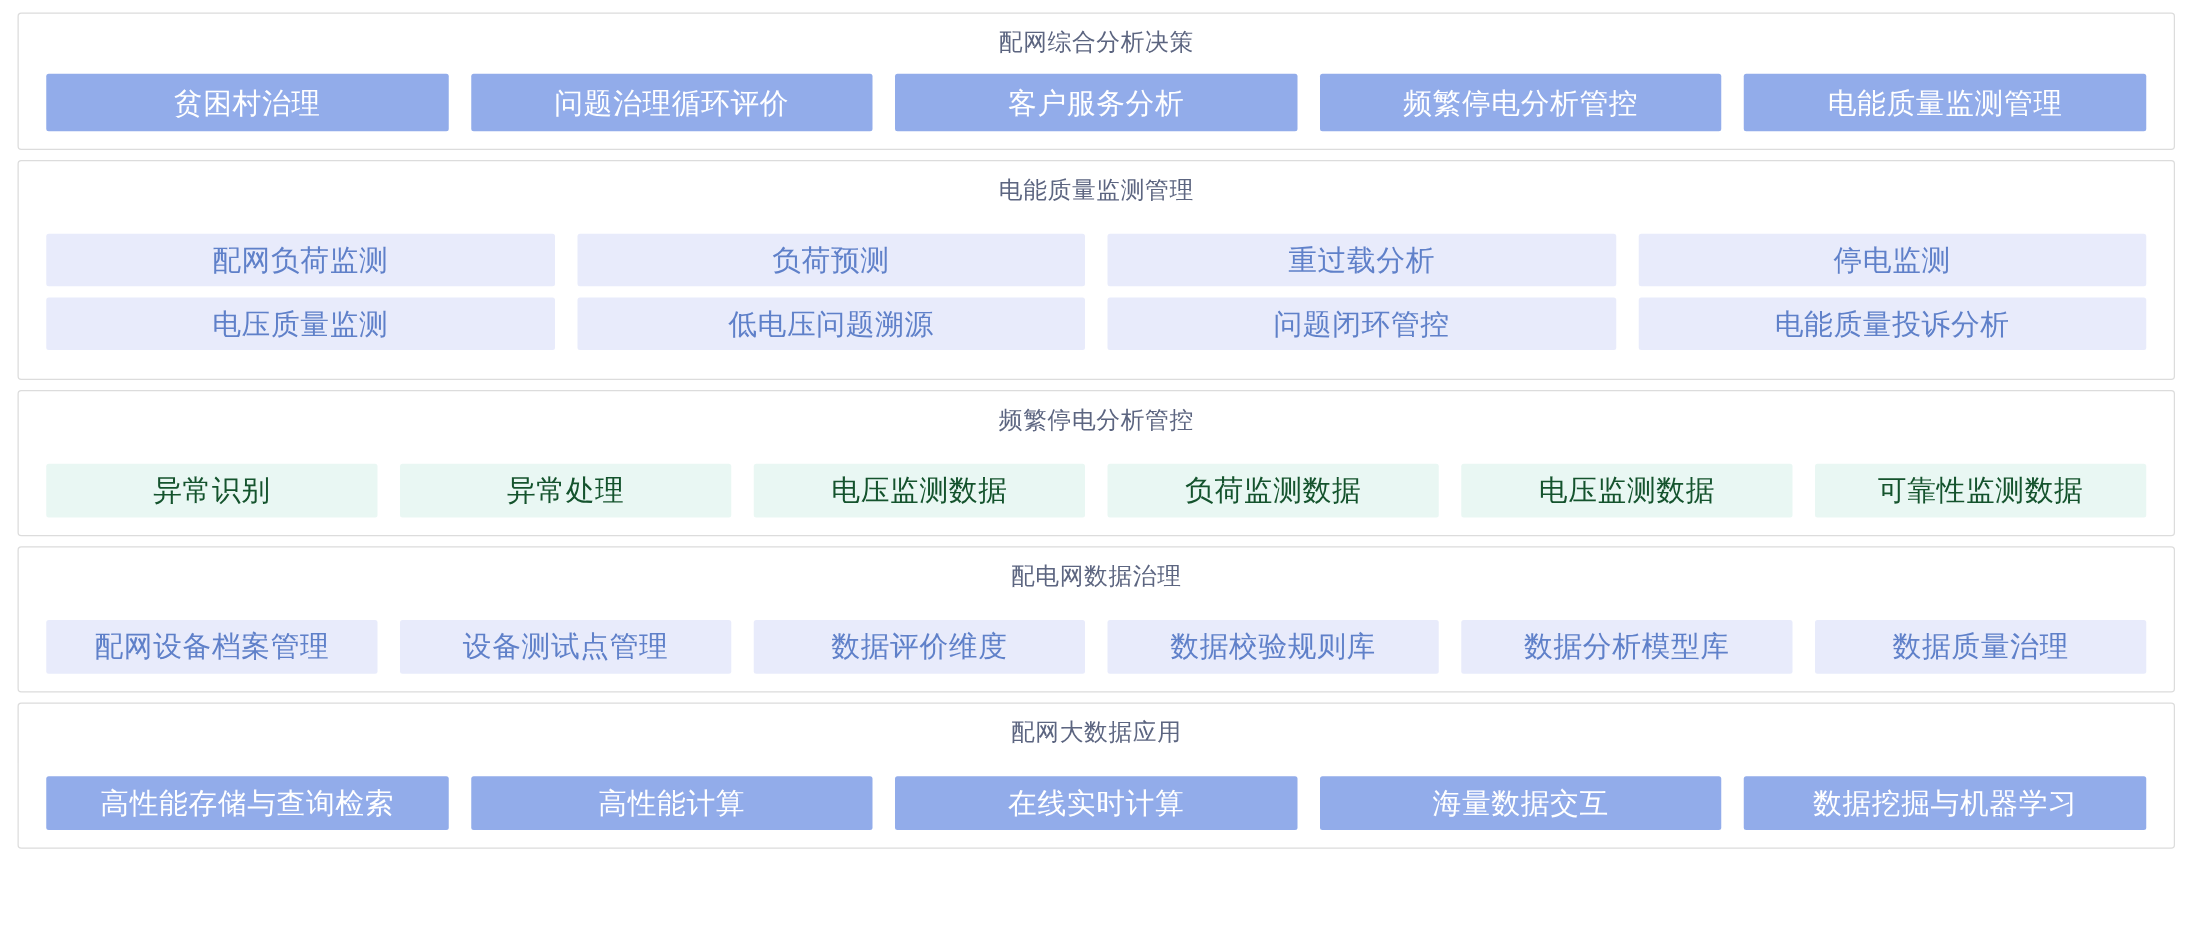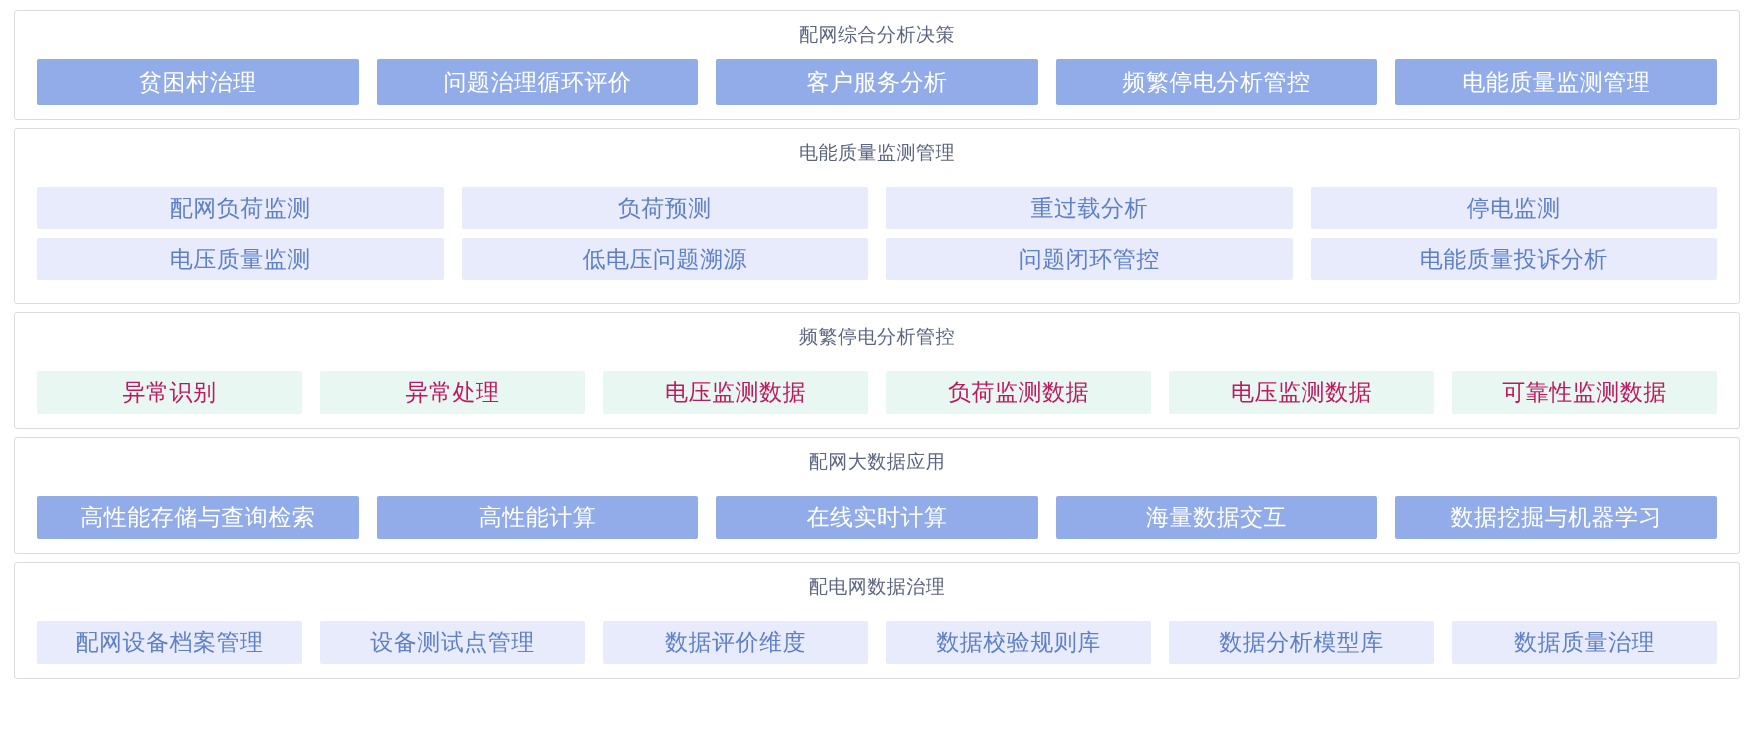--- a/index.html
+++ b/index.html
@@ -68,21 +68,21 @@
 
   
   .tile.pale {
     background: #e8ebfb;
     color: #5f80c9;
   }
 
   
   .tile.mint {
     background: #e9f7f3;
-    color: #be185d;
+    color: #14532d;
   }
 
   
   #panel-0 .panel-title { padding-bottom: 10px; }
   #panel-0 .tile { height: 46px; }
 
   #panel-1 .tile { height: 42px; }
   #panel-1 .row { gap: 18px; margin-bottom: 9px; }
 
   #panel-2 .tile { height: 43px; }
@@ -124,34 +124,34 @@
       <div class="panel-title">频繁停电分析管控</div>
       <div class="row">
         <div class="tile mint">异常识别</div>
         <div class="tile mint">异常处理</div>
         <div class="tile mint">电压监测数据</div>
         <div class="tile mint">负荷监测数据</div>
         <div class="tile mint">电压监测数据</div>
         <div class="tile mint">可靠性监测数据</div>
       </div>
     </div>
-    <div class="panel" id="panel-3">
-      <div class="panel-title">配网大数据应用</div>
-      <div class="row">
-        <div class="tile solid">高性能存储与查询检索</div>
-        <div class="tile solid">高性能计算</div>
-        <div class="tile solid">在线实时计算</div>
-        <div class="tile solid">海量数据交互</div>
-        <div class="tile solid">数据挖掘与机器学习</div>
-      </div>
-    </div>
     <div class="panel" id="panel-4">
       <div class="panel-title">配电网数据治理</div>
       <div class="row">
         <div class="tile pale">配网设备档案管理</div>
         <div class="tile pale">设备测试点管理</div>
         <div class="tile pale">数据评价维度</div>
         <div class="tile pale">数据校验规则库</div>
         <div class="tile pale">数据分析模型库</div>
         <div class="tile pale">数据质量治理</div>
       </div>
     </div>
+    <div class="panel" id="panel-3">
+      <div class="panel-title">配网大数据应用</div>
+      <div class="row">
+        <div class="tile solid">高性能存储与查询检索</div>
+        <div class="tile solid">高性能计算</div>
+        <div class="tile solid">在线实时计算</div>
+        <div class="tile solid">海量数据交互</div>
+        <div class="tile solid">数据挖掘与机器学习</div>
+      </div>
+    </div>
   </div>
 
 </body></html>

